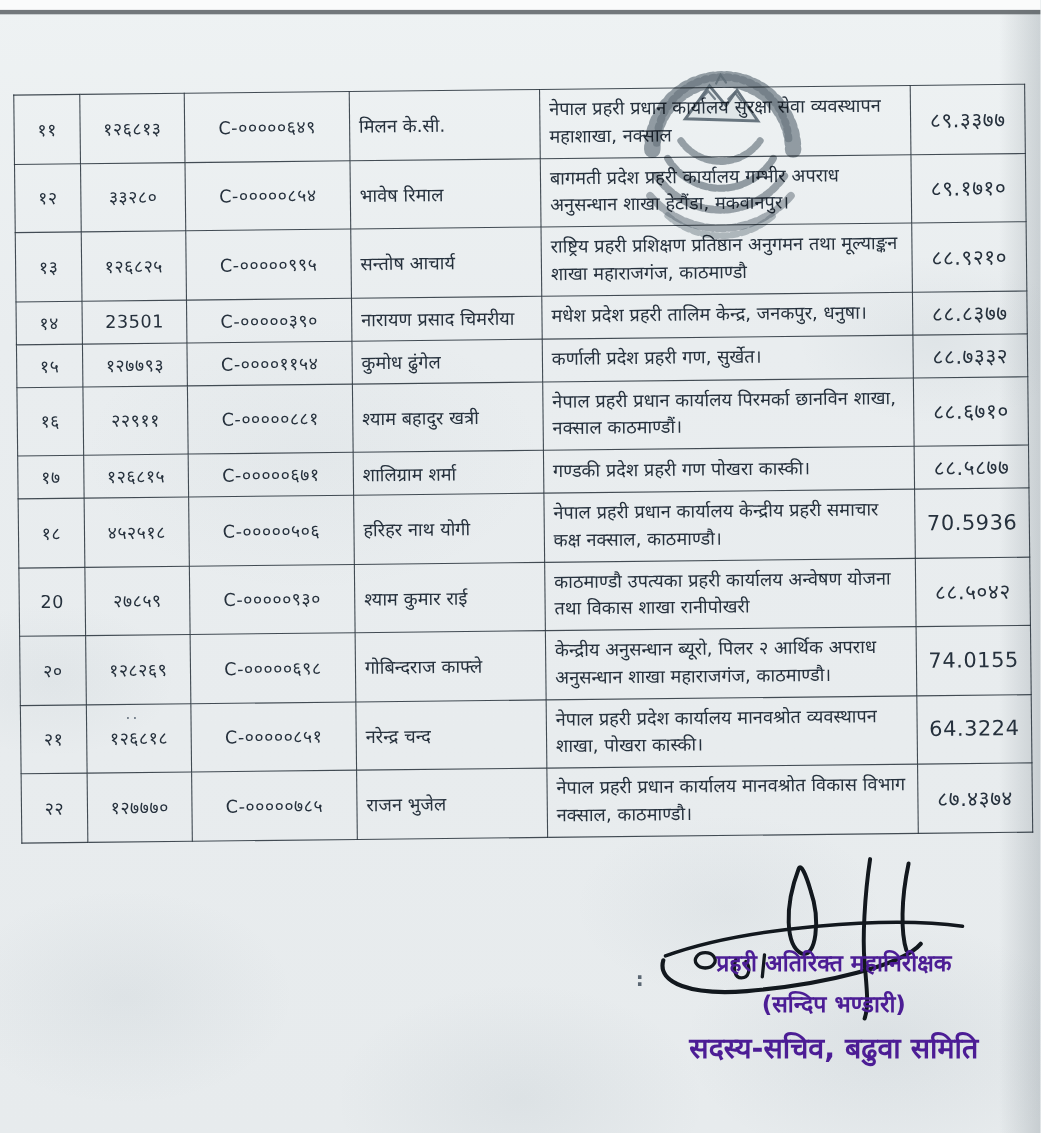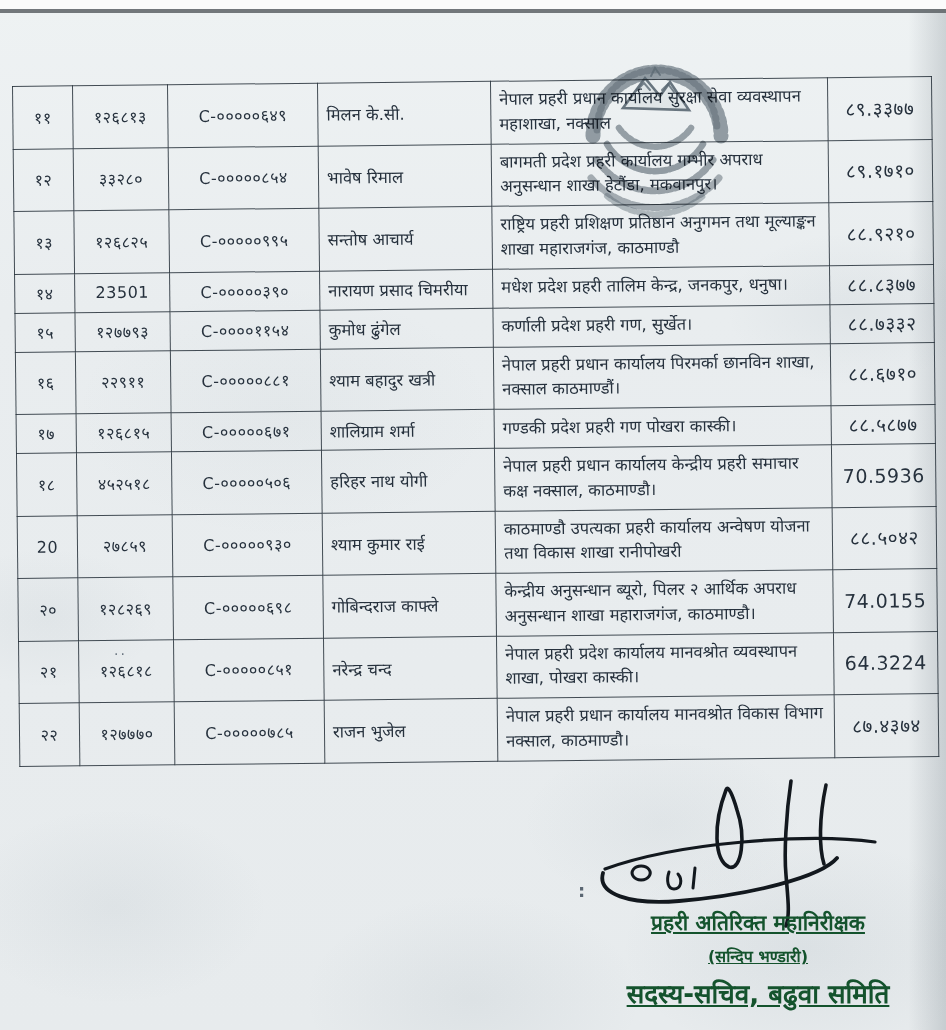--- a/index.html
+++ b/index.html
@@ -46,24 +46,24 @@
   td.score{font-size:19px;}
 
   
   .seal{position:absolute;left:563px;top:24px;width:184px;height:200px;
         mix-blend-mode:multiply;opacity:.88;pointer-events:none;}
   
   .signature{position:absolute;left:583px;top:776px;width:302px;height:152px;
         mix-blend-mode:multiply;pointer-events:none;}
 
   .sig-text{
-    position:absolute;right:20px;top:908px;width:336px;text-align:center;color:#14532d;text-decoration:underline;
+    position:absolute;right:20px;top:861px;width:336px;text-align:center;color:#4c1d95;
   }
   .sig-line1{font-size:21px;font-weight:bold;margin-bottom:9px;}
-  .sig-line2{font-size:16px;font-weight:bold;margin-bottom:8px;}
+  .sig-line2{font-size:21px;font-weight:bold;margin-bottom:8px;}
   .sig-line3{font-size:26px;font-weight:bold;}
 
   .ink-colon{position:absolute;left:578px;top:880px;color:#5a6672;font-size:18px;font-weight:bold;}
   .smudge{position:absolute;left:114px;top:642px;color:#6a7580;font-size:14px;letter-spacing:2px;}
   .tick-mark{position:absolute;left:503px;top:486px;color:#4a5560;font-size:13px;}
 </style>
 </head>
 <body>
 
 <div class="paper"></div>

